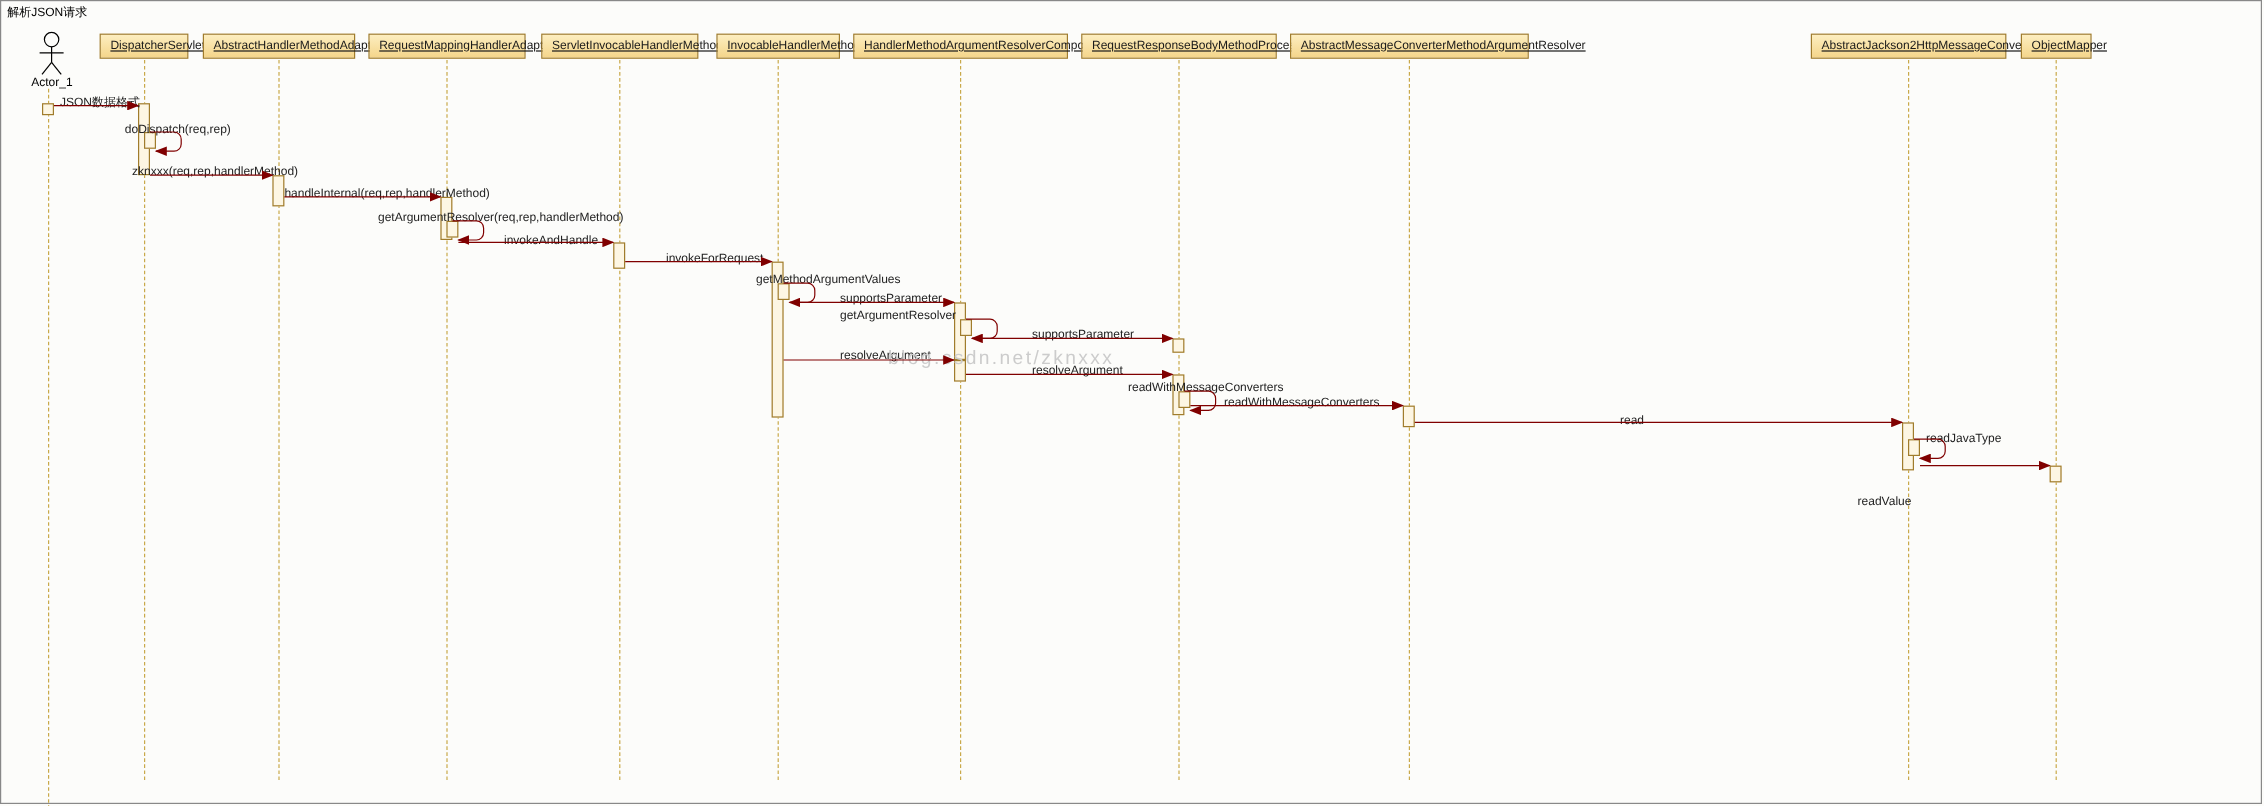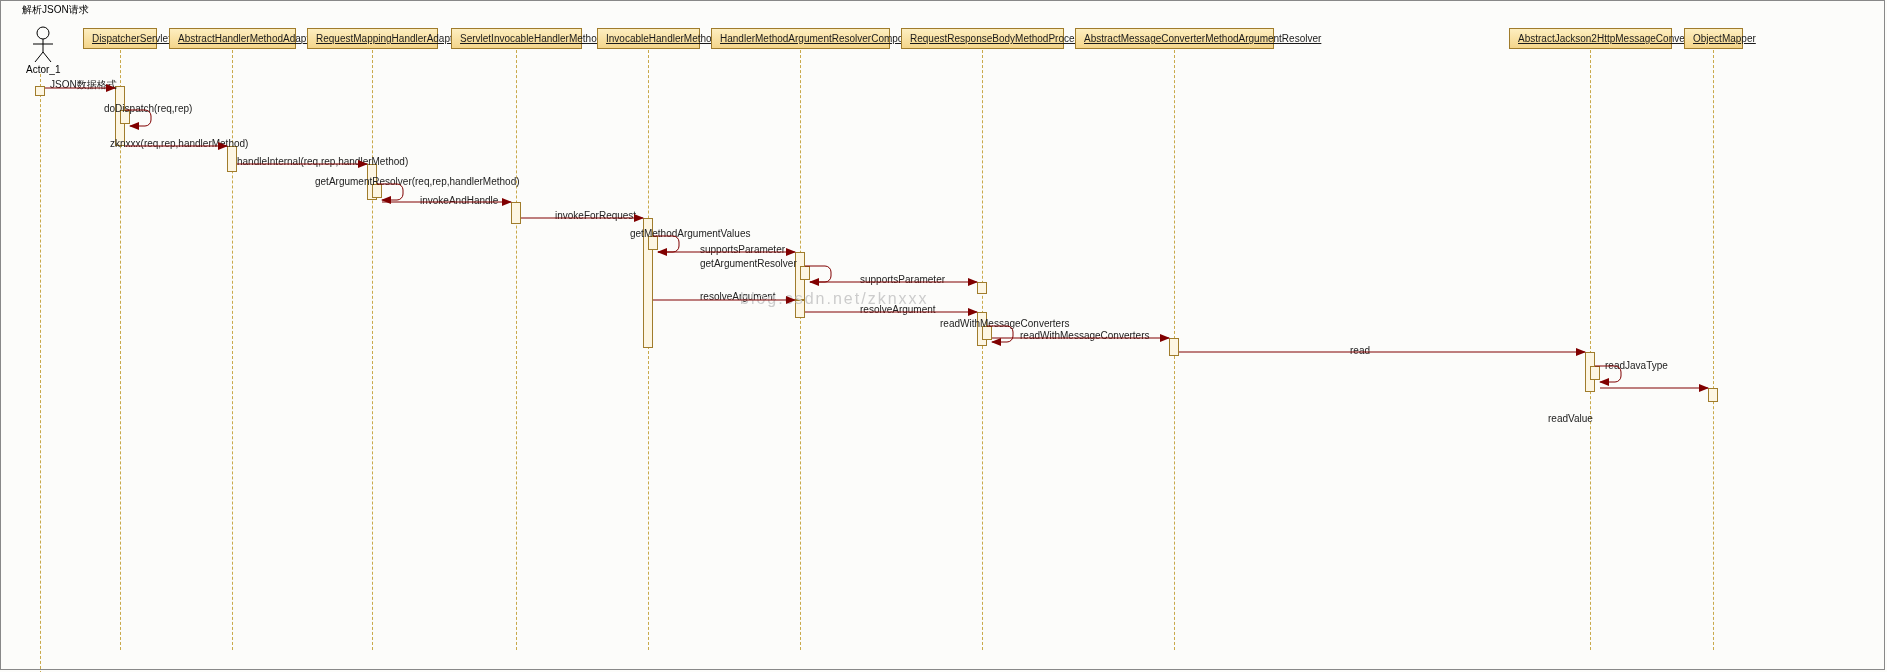--- a/index.html
+++ b/index.html
@@ -10,21 +10,21 @@
     background: #fcfcfa;
     width: 1887px;
     height: 672px;
     position: relative;
     overflow: hidden;
   }
   .frame-title {
     position: absolute;
     top: 2px; left: 2px;
     font-size: 10px;
-    padding: 1px 20px;
+    padding: 1px 4px;
   }
   .frame {
     position: absolute;
     top: 0; left: 0;
     width: 1885px; height: 670px;
     border: 1px solid #888;
   }
   .participant {
     position: absolute;
     top: 28px;

